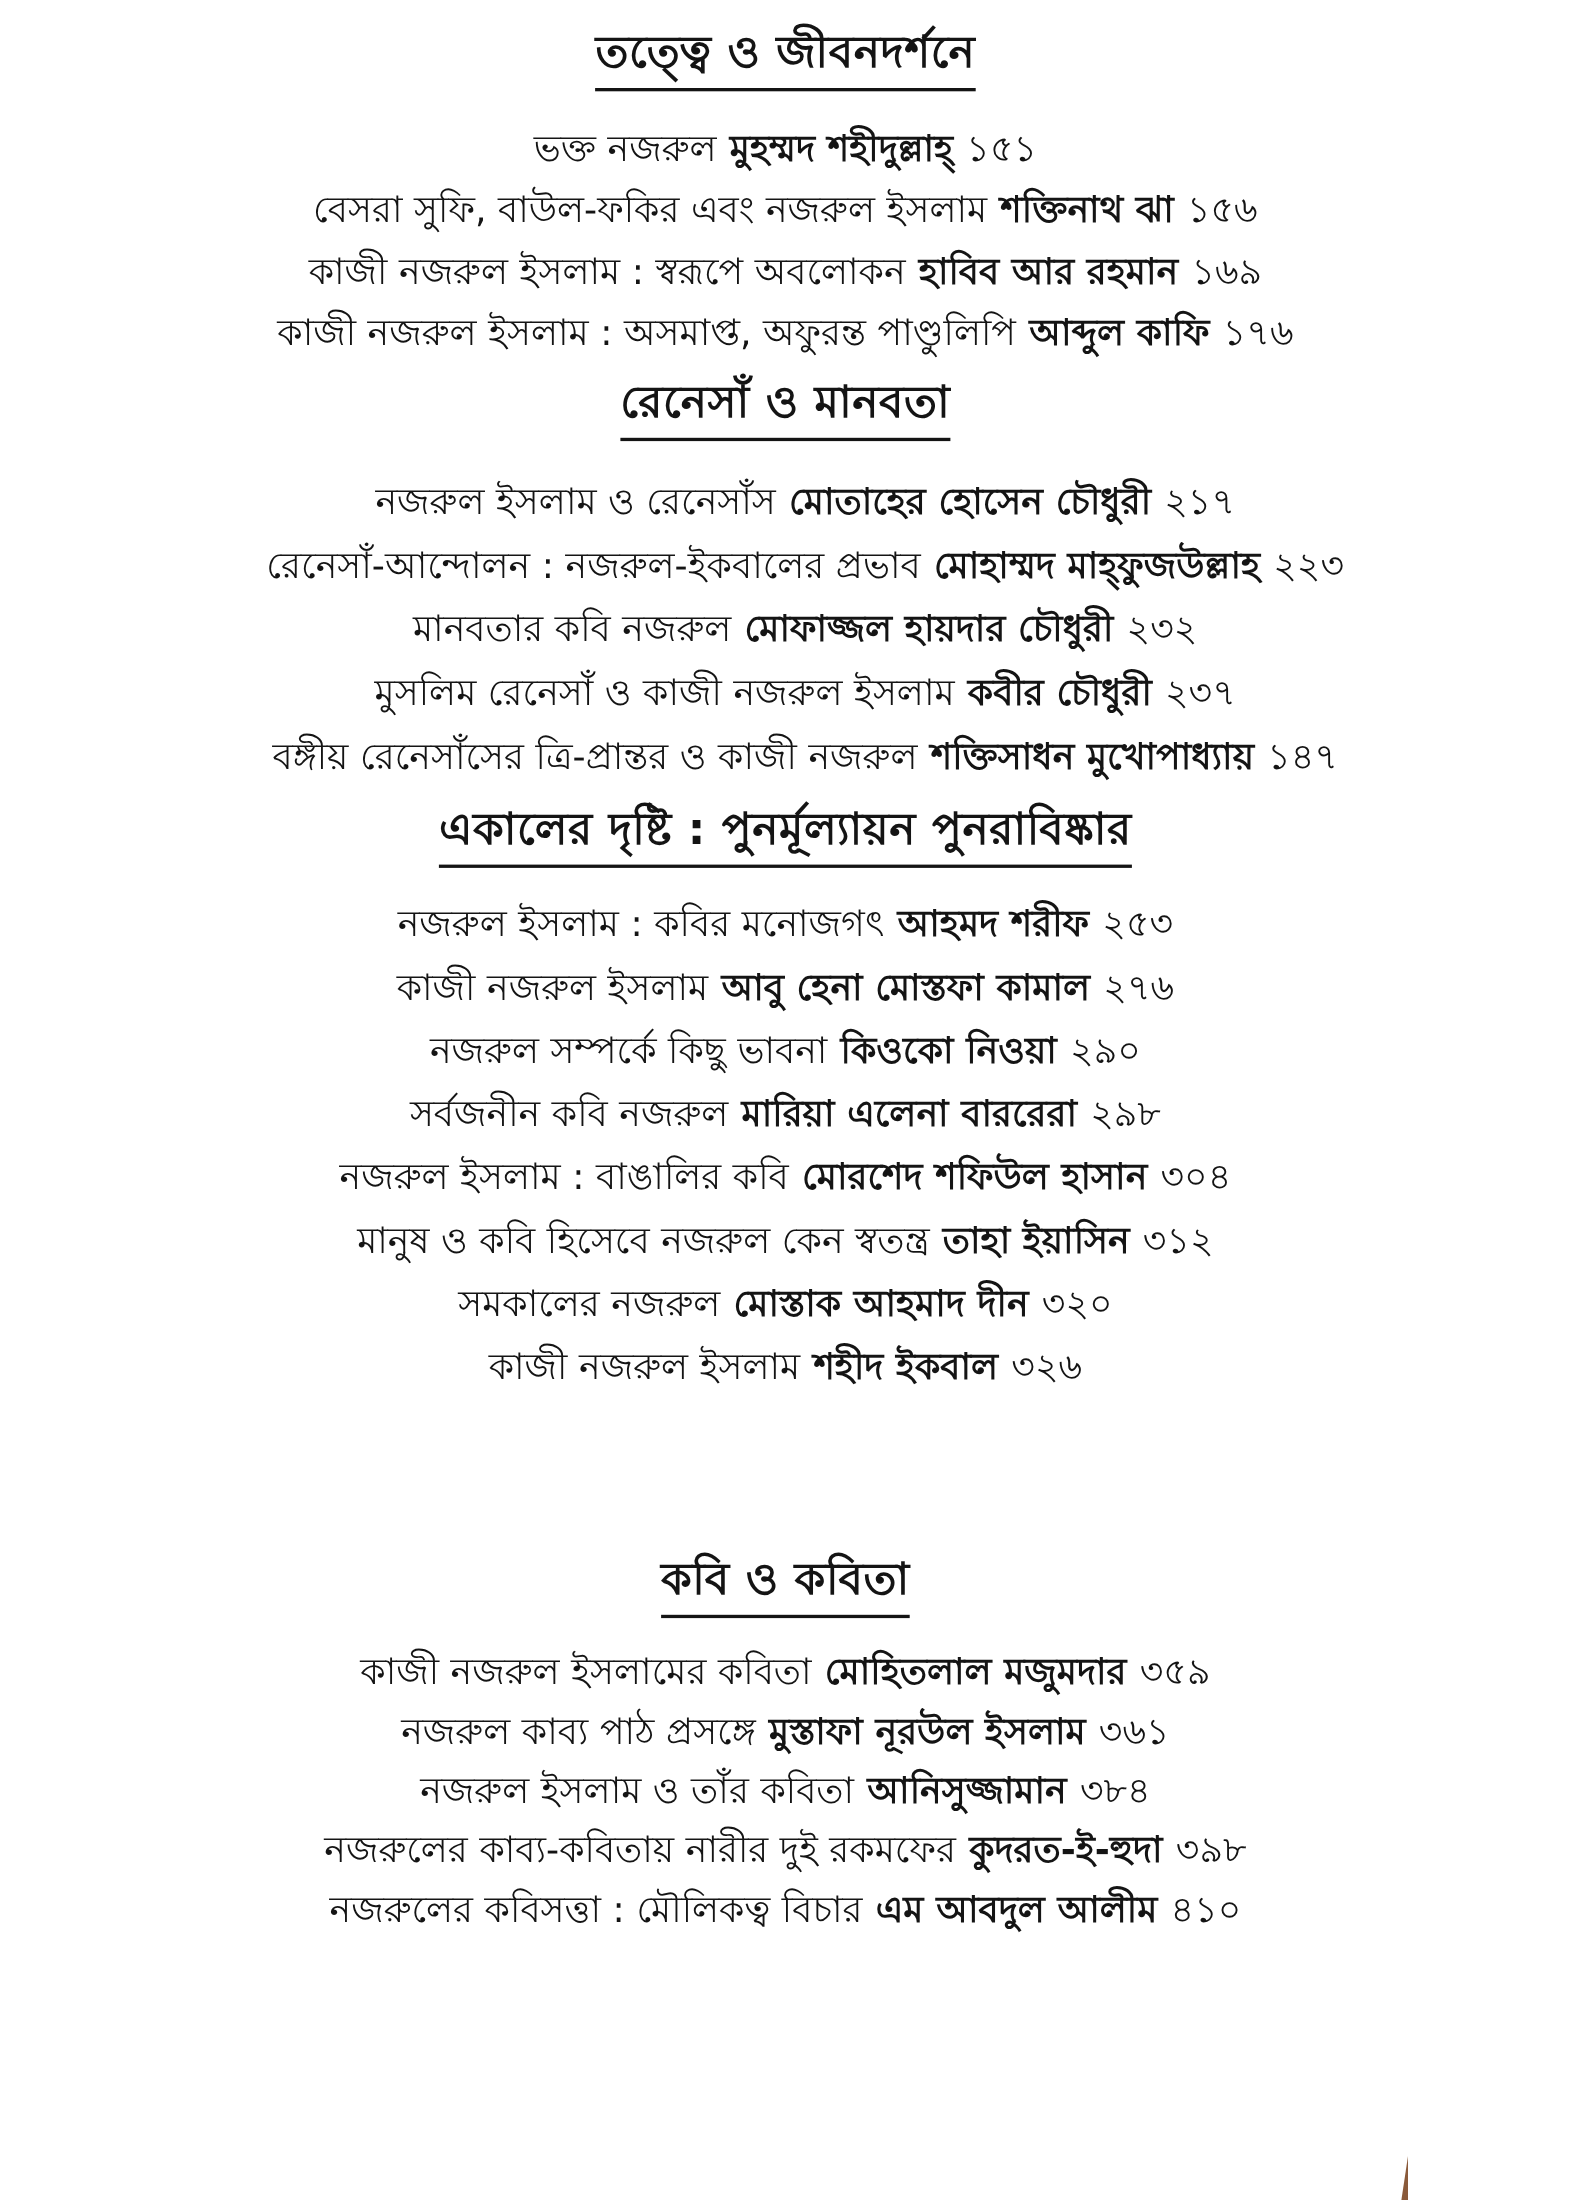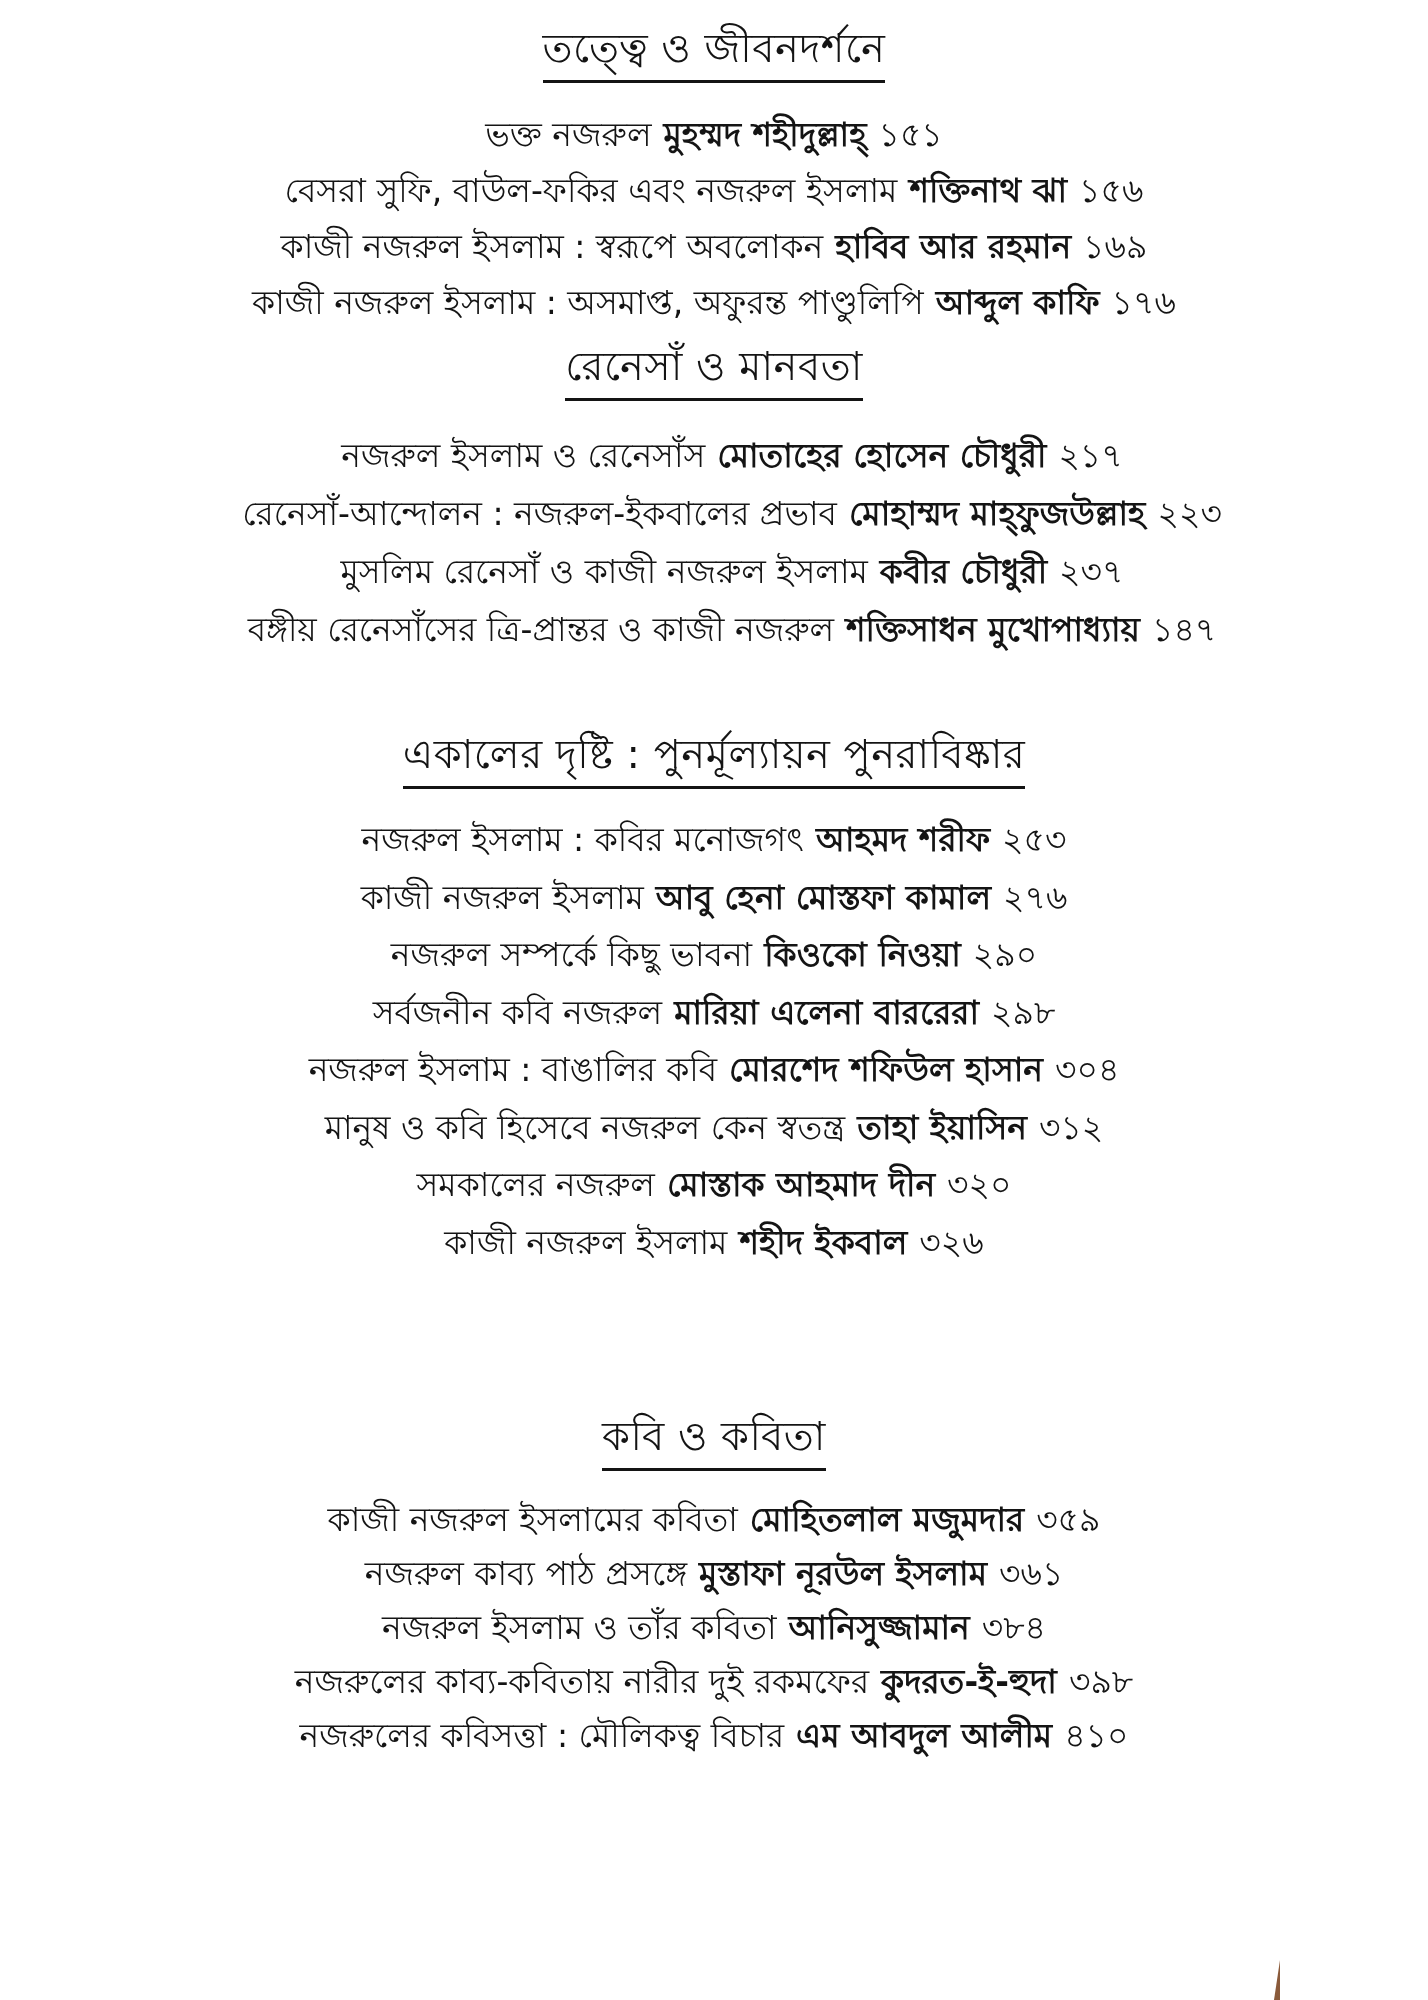--- a/index.html
+++ b/index.html
@@ -24,21 +24,21 @@
     .section {
       position: absolute;
       left: 0;
       width: 1428px;
       text-align: center;
     }
     .section-heading {
       display: inline-block;
       font-size: 40px;
       line-height: 52px;
-      font-weight: normal;
+      font-weight: bold;
       padding-bottom: 6px;
       border-bottom: 3px solid #141414;
       margin: 0;
       letter-spacing: 0.5px;
     }
     .entries {
       list-style: none;
       margin: 16px;
       padding: 0;
     }
@@ -89,20 +89,21 @@
       <li class="entry"><span class="title">কাজী নজরুল ইসলাম : স্বরূপে অবলোকন</span><span class="author">হাবিব আর রহমান</span><span class="pg">১৬৯</span></li>
       <li class="entry"><span class="title">কাজী নজরুল ইসলাম : অসমাপ্ত, অফুরন্ত পাণ্ডুলিপি</span><span class="author">আব্দুল কাফি</span><span class="pg">১৭৬</span></li>
     </ul>
   </section>
 
   <section class="section" id="sec-2">
     <h2 class="section-heading">রেনেসাঁ ও মানবতা</h2>
     <ul class="entries">
       <li class="entry"><span class="title">নজরুল ইসলাম ও রেনেসাঁস</span><span class="author">মোতাহের হোসেন চৌধুরী</span><span class="pg">২১৭</span></li>
       <li class="entry"><span class="title">রেনেসাঁ-আন্দোলন : নজরুল-ইকবালের প্রভাব</span><span class="author">মোহাম্মদ মাহ্ফুজউল্লাহ</span><span class="pg">২২৩</span></li>
+      <li class="entry"><span class="title">মানবতার কবি নজরুল</span><span class="author">মোফাজ্জল হায়দার চৌধুরী</span><span class="pg">২৩২</span></li>
       <li class="entry"><span class="title">মুসলিম রেনেসাঁ ও কাজী নজরুল ইসলাম</span><span class="author">কবীর চৌধুরী</span><span class="pg">২৩৭</span></li>
       <li class="entry"><span class="title">বঙ্গীয় রেনেসাঁসের ত্রি-প্রান্তর ও কাজী নজরুল</span><span class="author">শক্তিসাধন মুখোপাধ্যায়</span><span class="pg">১৪৭</span></li>
     </ul>
   </section>
 
   <section class="section" id="sec-3">
     <h2 class="section-heading">একালের দৃষ্টি : পুনর্মূল্যায়ন পুনরাবিষ্কার</h2>
     <ul class="entries">
       <li class="entry"><span class="title">নজরুল ইসলাম : কবির মনোজগৎ</span><span class="author">আহমদ শরীফ</span><span class="pg">২৫৩</span></li>
       <li class="entry"><span class="title">কাজী নজরুল ইসলাম</span><span class="author">আবু হেনা মোস্তফা কামাল</span><span class="pg">২৭৬</span></li>

